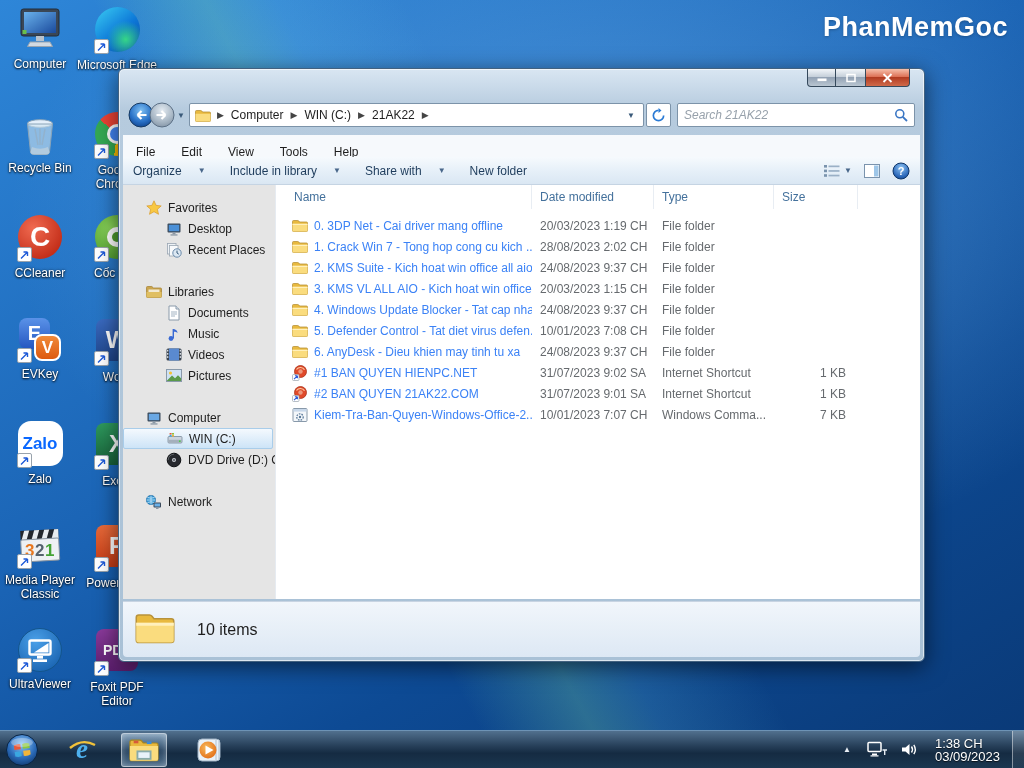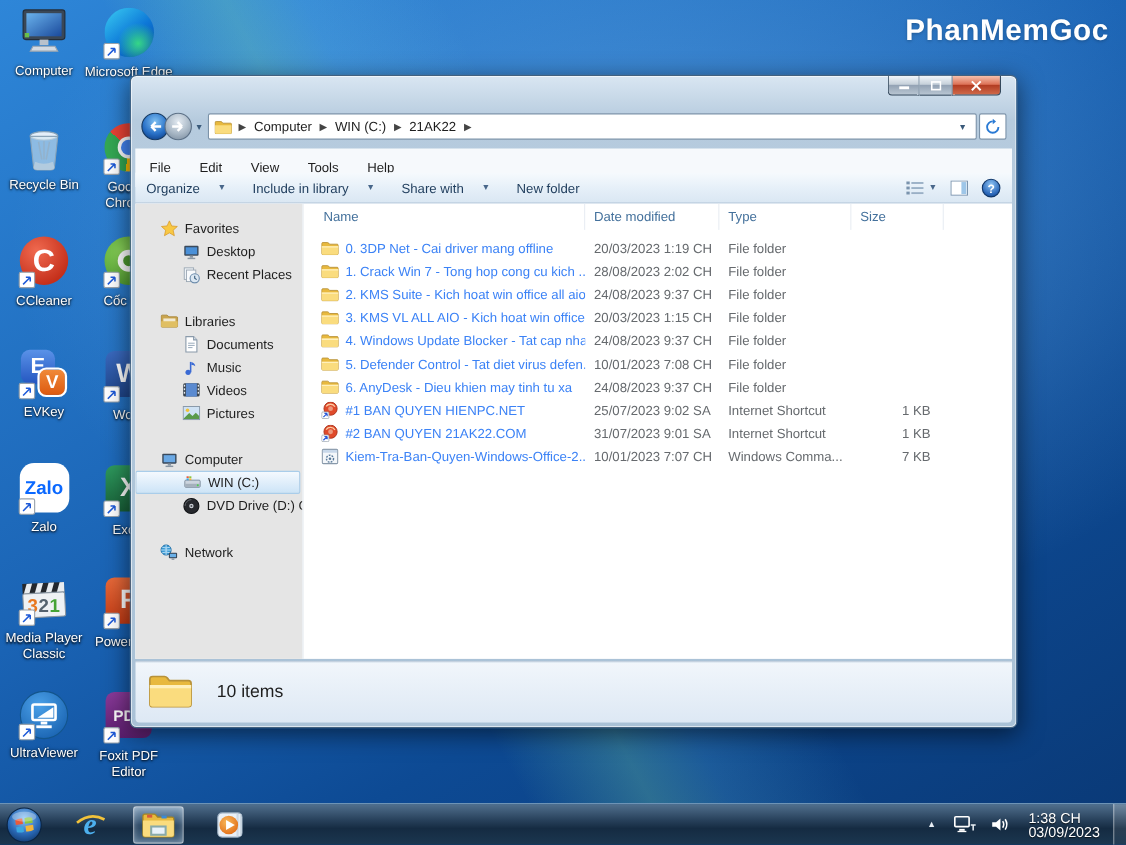--- a/index.html
+++ b/index.html
@@ -371,20 +371,27 @@
           <span class="crumb-sep">▶</span>
           <span class="crumb">21AK22</span>
           <span class="crumb-sep">▶</span>
         </span>
       <span class="crumb-dd">▼</span>
     </div>
     <div class="refresh">
       <svg width="15" height="15" viewBox="0 0 16 16">
         <path d="M13.5 8 A5.5 5.5 0 1 1 8 2.5" fill="none" stroke="#2a7ad4" stroke-width="1.8"></path>
         <path d="M8 0 L8 5.4 L11.2 2.7 Z" fill="#2a7ad4"></path>
+      </svg>
+    </div>
+    <div class="searchbox">
+      <input type="text" placeholder="Search 21AK22" style="">
+      <svg width="14" height="14">
+        <circle cx="5.8" cy="5.8" r="4" fill="none" stroke="#3a76c4" stroke-width="1.6"></circle>
+        <path d="M8.8 8.8 L13 13" stroke="#3a76c4" stroke-width="1.8"></path>
       </svg>
     </div>
   </div>
 
   <div class="menubar" id="menubar">
       <span class="menu-item">File</span>
       <span class="menu-item">Edit</span>
       <span class="menu-item">View</span>
       <span class="menu-item">Tools</span>
       <span class="menu-item">Help</span>
@@ -708,21 +715,21 @@
                 <svg width="16" height="16">
                   <circle cx="8.5" cy="6.5" r="6" fill="#e04a2a" stroke="#a83018" stroke-width="0.8"></circle>
                   <path d="M4.5 4.5 A4.8 4.8 0 0 1 12.5 4.8" stroke="#ffd9b0" stroke-width="1.2" fill="none" opacity="0.9"></path>
                   <circle cx="8.5" cy="6.5" r="2.2" fill="#f8e8d0" opacity="0.5"></circle>
                   <rect x="0.5" y="9.5" width="6.5" height="6" rx="1" fill="#fff" stroke="#9aa4ae" stroke-width="0.7"></rect>
                   <path d="M2 14.2 L5.4 10.8 M5.4 10.8 L2.9 10.8 M5.4 10.8 L5.4 13.3" stroke="#2a5ad8" stroke-width="1.1" fill="none"></path>
                 </svg>
               </span>
               <span>#1 BAN QUYEN HIENPC.NET</span>
             </span>
-            <span class="cdate">25/07/2023 9:02 SA</span>
+            <span class="cdate">31/07/2023 9:02 SA</span>
             <span class="ctype">Internet Shortcut</span>
             <span class="csize">1 KB</span>
           </div>
           <div class="frow">
             <span class="cname">
               <span class="ficon">
                 <svg width="16" height="16">
                   <circle cx="8.5" cy="6.5" r="6" fill="#e04a2a" stroke="#a83018" stroke-width="0.8"></circle>
                   <path d="M4.5 4.5 A4.8 4.8 0 0 1 12.5 4.8" stroke="#ffd9b0" stroke-width="1.2" fill="none" opacity="0.9"></path>
                   <circle cx="8.5" cy="6.5" r="2.2" fill="#f8e8d0" opacity="0.5"></circle>

